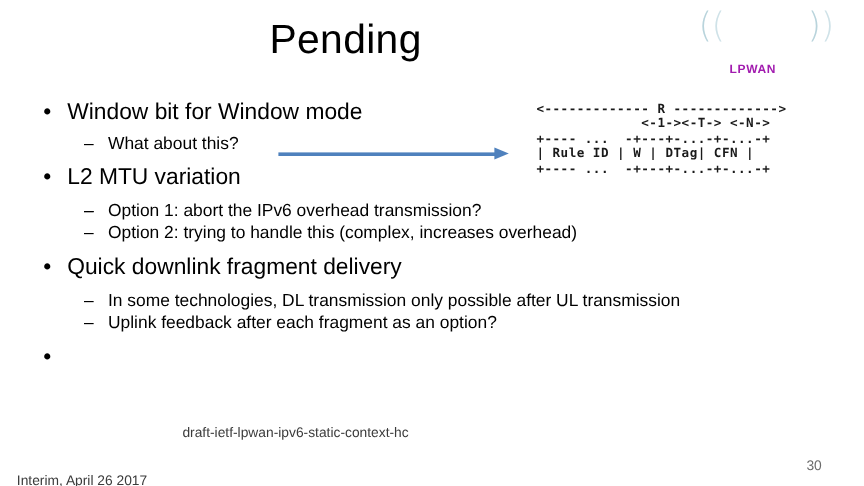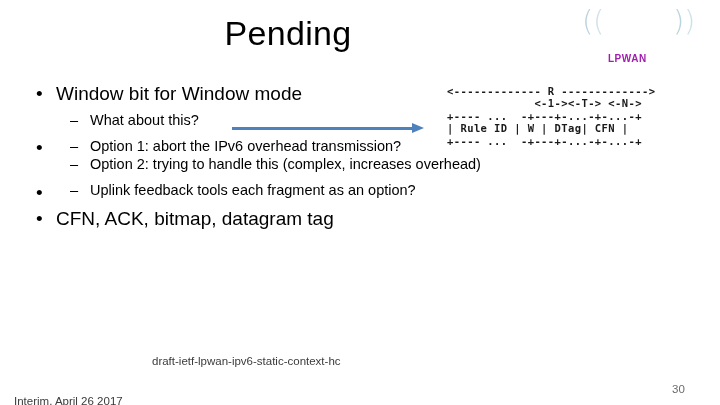--- a/index.html
+++ b/index.html
@@ -209,57 +209,56 @@
       <span>Window bit for Window mode</span>
     </div>
 
     <div class="lvl2 sp-a">
       <span class="marker">–</span>
       <span>What about this?</span>
     </div>
 
     <div class="lvl1 sp-b">
       <span class="marker">•</span>
+      <span>L2 MTU variation</span>
     </div>
 
     <div class="lvl2 sp-c">
       <span class="marker">–</span>
     </div>
 
     <div class="lvl2">
       <span class="marker">–</span>
       <span>Option 1: abort the IPv6 overhead transmission?</span>
     </div>
 
     <div class="lvl2">
       <span class="marker">–</span>
       <span>Option 2: trying to handle this (complex, increases overhead)</span>
     </div>
 
     <div class="lvl1 sp-c">
       <span class="marker">•</span>
+      <span>Quick downlink fragment delivery</span>
     </div>
 
     <div class="lvl2 sp-c">
       <span class="marker">–</span>
+      <span>In some technologies, DL transmission only possible after UL transmission</span>
     </div>
 
     <div class="lvl2">
       <span class="marker">–</span>
-      <span>Uplink feedback tools each fragment as an option?</span>
+      <span>Uplink feedback after each fragment as an option?</span>
     </div>
 
     <div class="lvl1 sp-c">
       <span class="marker">•</span>
     </div>
 
-    <div class="lvl1">
-      <span class="marker"></span>
-      <span>CFN, ACK, bitmap, datagram tag</span>
-    </div>
 
   </div>
 
   <div id="footer-left">Interim, April 26 2017</div>
   <div id="footer-center">draft-ietf-lpwan-ipv6-static-context-hc</div>
   <div id="footer-page">30</div>
 
 </div>
 
 </body></html>

